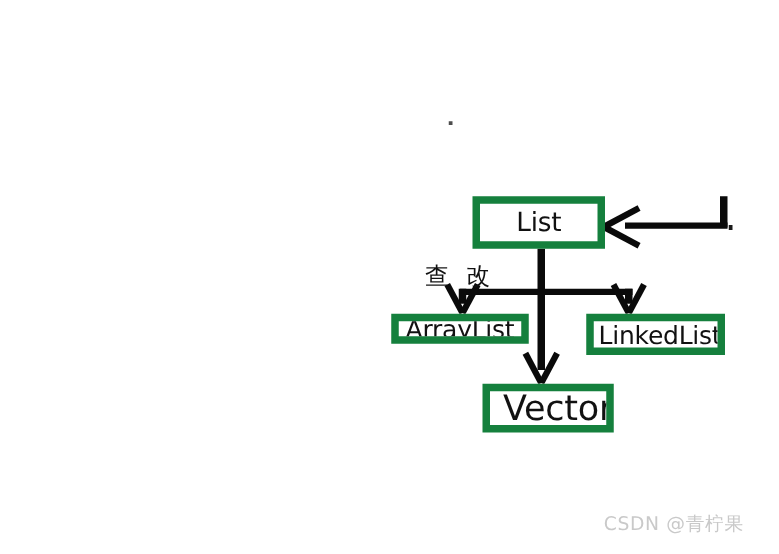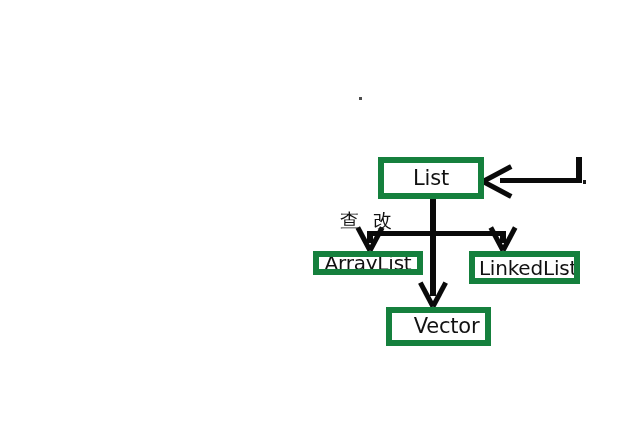--- a/index.html
+++ b/index.html
@@ -39,21 +39,21 @@
   }
 
   #box-list      { left: 378px; top: 157px; width: 106px; height: 42px; }
   #box-arraylist { left: 313px; top: 251px; width: 110px; height: 24px; }
   #box-linkedlist{ left: 445px; top: 251px; width: 111px; height: 33px; margin-left: 24px; }
   #box-vector    { left: 386px; top: 307px; width: 105px; height: 39px; }
 
   #box-arraylist .node-label,
   #box-linkedlist .node-label { font-size: 20px; }
   #box-linkedlist .node-label { margin-right: -7px; }
-  #box-vector .node-label { font-size: 21px; margin-left: 16px; }
+  #box-vector .node-label { font-size: 28px; margin-left: 16px; }
 
   
   .cn-label {
     position: absolute;
     font-family: "DejaVu Sans", sans-serif;
     font-size: 19px;
     color: #111111;
     white-space: nowrap;
     letter-spacing: 4px;
   }
@@ -170,14 +170,15 @@
   </div>
 
   <div class="node-box" id="box-linkedlist">
     <span class="node-label">LinkedList</span>
   </div>
 
   <div class="node-box" id="box-vector">
     <span class="node-label">Vector</span>
   </div>
 
+  <div id="watermark">CSDN @青柠果</div>
 
 </div>
 
 </body></html>

